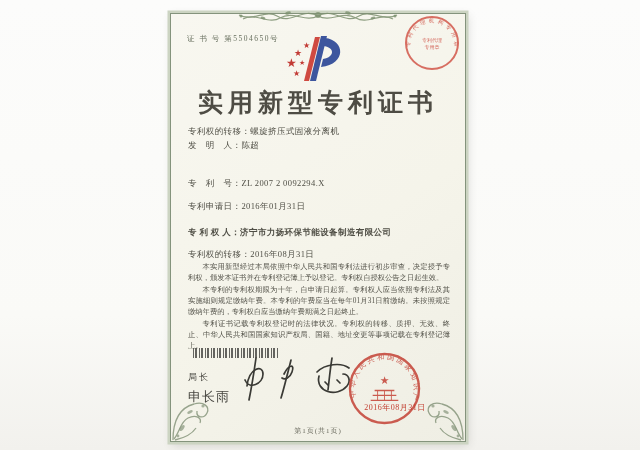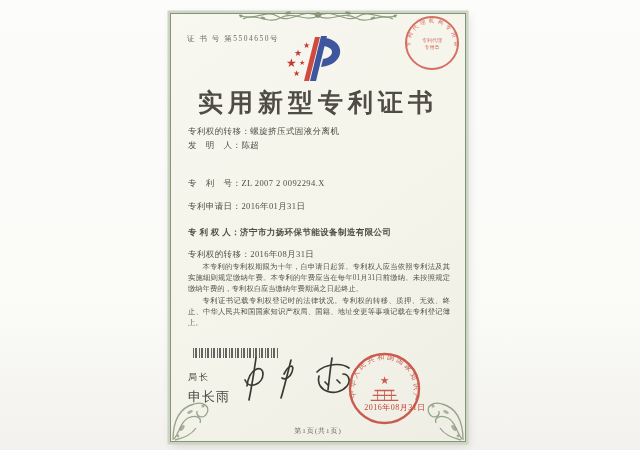--- a/index.html
+++ b/index.html
@@ -105,20 +105,21 @@
       <span>专利申请日：</span><span>2016年01月31日</span>
     </div>
     <div class="field-row f4">
       <span>专 利 权 人：</span><span>济宁市力扬环保节能设备制造有限公司</span>
     </div>
     <div class="field-row f5">
       <span>专利权的转移：</span><span>2016年08月31日</span>
     </div>
 
     <div class="body-text">
+      <p>本实用新型经过本局依照中华人民共和国专利法进行初步审查，决定授予专利权，颁发本证书并在专利登记簿上予以登记。专利权自授权公告之日起生效。</p>
       <p>本专利的专利权期限为十年，自申请日起算。专利权人应当依照专利法及其实施细则规定缴纳年费。本专利的年费应当在每年01月31日前缴纳。未按照规定缴纳年费的，专利权自应当缴纳年费期满之日起终止。</p>
       <p>专利证书记载专利权登记时的法律状况。专利权的转移、质押、无效、终止、中华人民共和国国家知识产权局、国籍、地址变更等事项记载在专利登记簿上。</p>
     </div>
 
     <div class="barcode"></div>
 
     <div class="sig-title">局长</div>
     <div class="sig-name">申长雨</div>
     <svg class="signature" viewBox="0 0 140 58">
       <g stroke="#3a3a35" stroke-width="1.7" fill="none" stroke-linecap="round">

